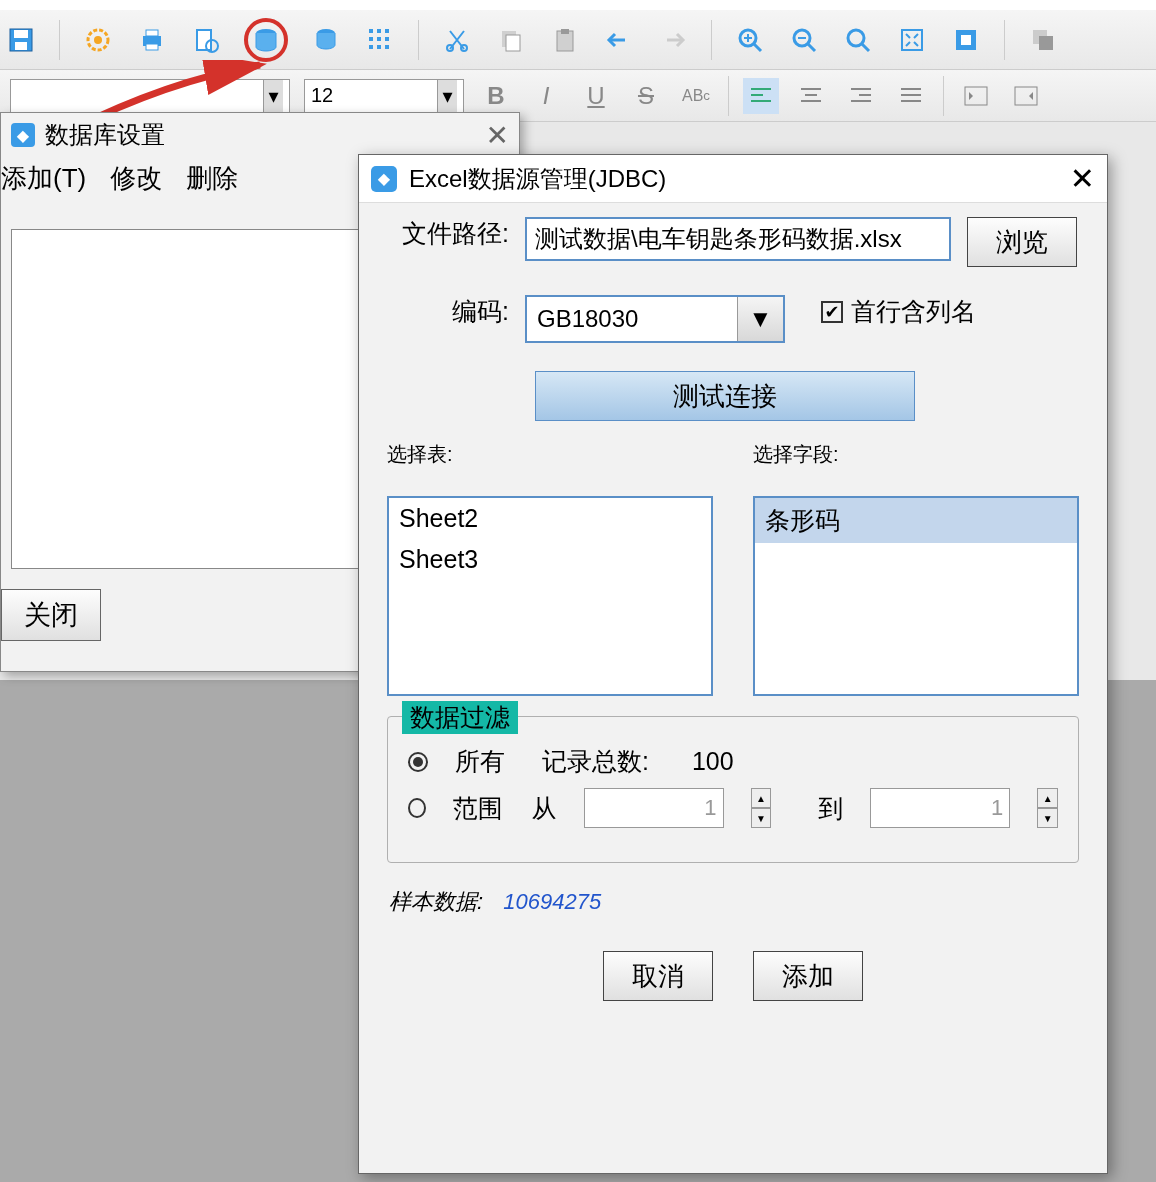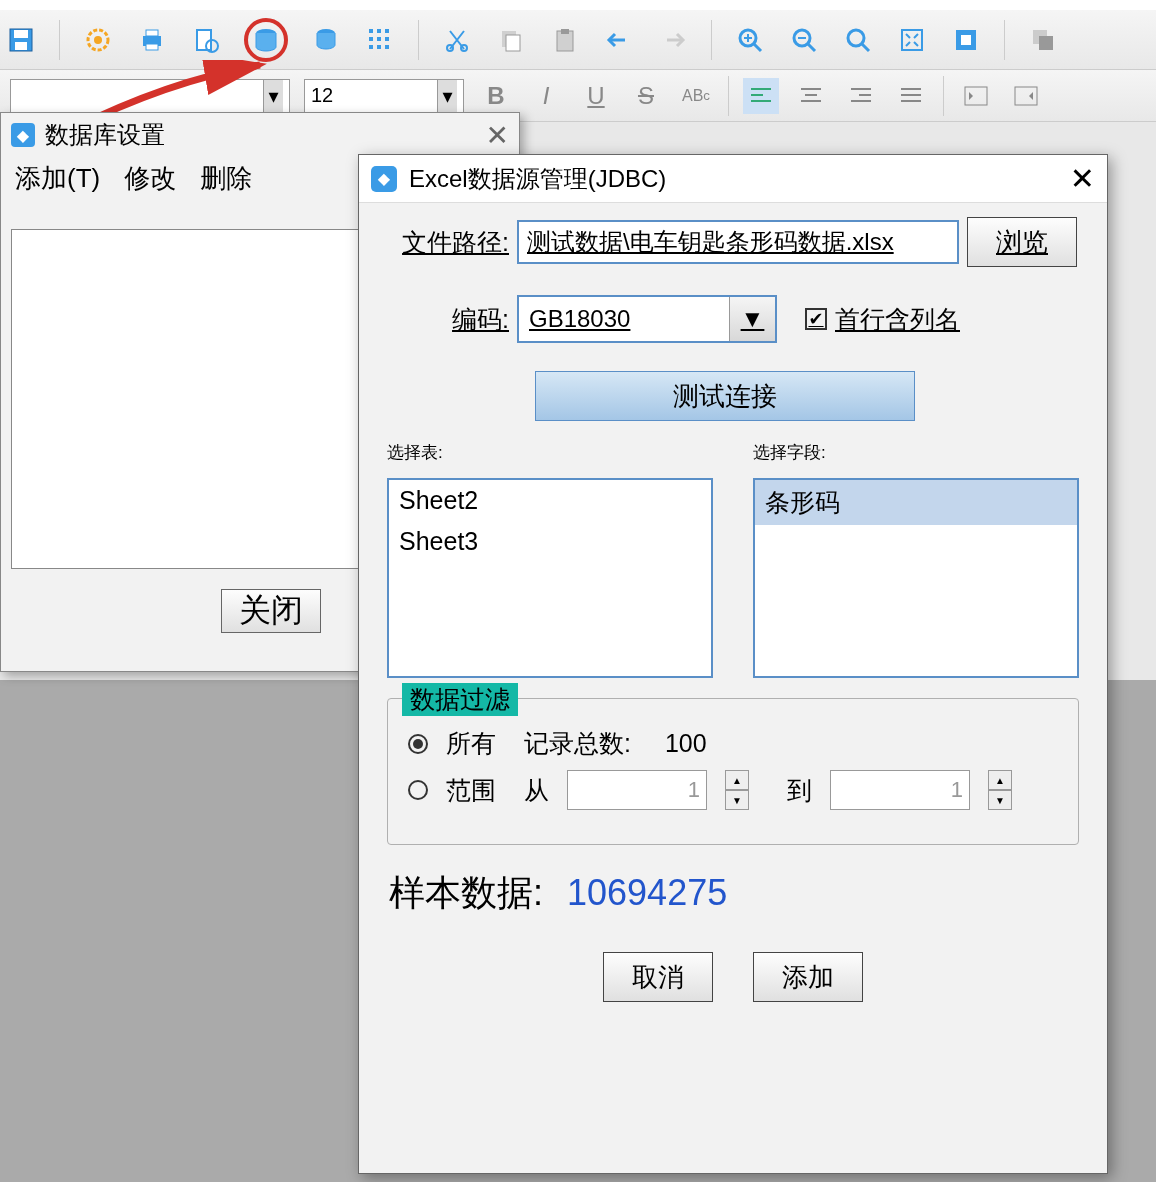--- a/index.html
+++ b/index.html
@@ -90,36 +90,35 @@
   display: flex; align-items: center;
   padding: 0 10px;
   font-size: 24px;
 }
 .dlg1-title .ico { width:24px;height:24px;background:#3a9be6;border-radius:4px;margin-right:10px;display:flex;align-items:center;justify-content:center;color:#fff;font-size:16px; }
 .dlg1-close { margin-left:auto; font-size:28px; color:#666; cursor:pointer; }
 .dlg1-menu {
   height: 42px;
   display: flex; align-items: center;
   gap: 24px;
-  padding: 0 14px;
+  padding: 0 0;
   font-size: 26px;
 }
 .dlg1-list {
   margin: 30px 10px 20px 10px;
   height: 340px;
   background: #fff;
   border: 1px solid #888;
 }
 .dlg1-btn {
-  width: 100px; height: 44px;
+  width: 100px; height: 52px;
   background: linear-gradient(#fdfdfd,#e0e0e0);
   border: 1px solid #666;
-  font-size: 32px;
+  font-size: 27px;
   display:flex;align-items:center;justify-content:center;
-  margin-left: 220px;
   cursor:pointer;
 }
 
 .dlg2 {
   position: absolute;
   top: 154px; left: 358px;
   width: 750px; height: 1020px;
   background: #f2f2f2;
   border: 1px solid #666;
   box-shadow: 4px 4px 14px rgba(0,0,0,.35);
@@ -129,25 +128,24 @@
   background: #fff;
   display: flex; align-items: center;
   padding: 0 12px;
   font-size: 24px;
   border-bottom: 1px solid #ddd;
 }
 .dlg2-title .ico { width:26px;height:26px;background:#3a9be6;border-radius:5px;margin-right:12px;display:flex;align-items:center;justify-content:center;color:#fff;font-size:16px; }
 .dlg2-close { margin-left:auto; font-size:30px; cursor:pointer; }
 
 .form-row {
-  display:flex; align-items:center;
+  display:flex; align-items:flex-start;
   padding: 14px 30px;
   font-size: 25px;
-  gap: 8px;
-  text-decoration: underline;
+  gap: 16px;
 }
 .lbl { width: 120px; text-align: right; }
 .inp {
   flex: 1;
   height: 44px;
   border: 2px solid #5a8fc7;
   background:#fff;
   padding: 8px 8px;
   font-size: 24px;
 }
@@ -179,21 +177,21 @@
   font-size: 26px;
   display:flex;align-items:center;justify-content:center;
   cursor:pointer;
 }
 
 .two-col {
   display:flex; gap: 40px;
   padding: 0 28px;
 }
 .col { flex:1; }
-.col-lbl { font-size:17px; margin-bottom:14px; }
+.col-lbl { font-size:20px; margin-bottom:28px; }
 .listbox {
   border: 2px solid #5a8fc7;
   background:#fff;
   height: 200px;
   font-size: 25px;
 }
 .listbox .item { padding: 6px 10px; cursor:pointer; }
 .listbox .item.sel { background:#c3d6ec; }
 
 .fieldset {
@@ -204,21 +202,21 @@
   position: relative;
 }
 .fieldset .legend {
   position:absolute; top:-16px; left:14px;
   background:#14b8a6;
   padding: 0 8px;
   font-size: 25px;
 }
 .filt-row {
   display:flex;align-items:center;
-  gap: 18px;
+  gap: 27px;
   font-size: 25px;
   margin: 10px 0;
 }
 .radio { width:20px;height:20px;border:2px solid #333;border-radius:50%;display:inline-flex;align-items:center;justify-content:center; }
 .radio.on::after { content:'';width:10px;height:10px;background:#333;border-radius:50%; }
 .rlbl { width: 60px; }
 .num-inp {
   width: 140px; height: 40px;
   border: 1px solid #999;
   background:#fff;
@@ -228,21 +226,22 @@
   color:#999;
 }
 .spin { width:24px; display:flex;flex-direction:column; }
 .spin div { height:20px;border:1px solid #999;background:#eee;font-size:10px;display:flex;align-items:center;justify-content:center;cursor:pointer; }
 .sql-inp {
   flex:1; height:42px; border:1px solid #999; background:#fff;
 }
 
 .sample {
   padding: 24px 30px;
-  font-size: 36px;
+  font-size: 22px;
+  font-style: italic;
 }
 .sample-val { color:#2255cc; margin-left:14px; }
 
 .dlg2-btns {
   display:flex; gap:40px; justify-content:center;
   margin-top: 10px;
 }
 </style>
 </head>
 <body>

